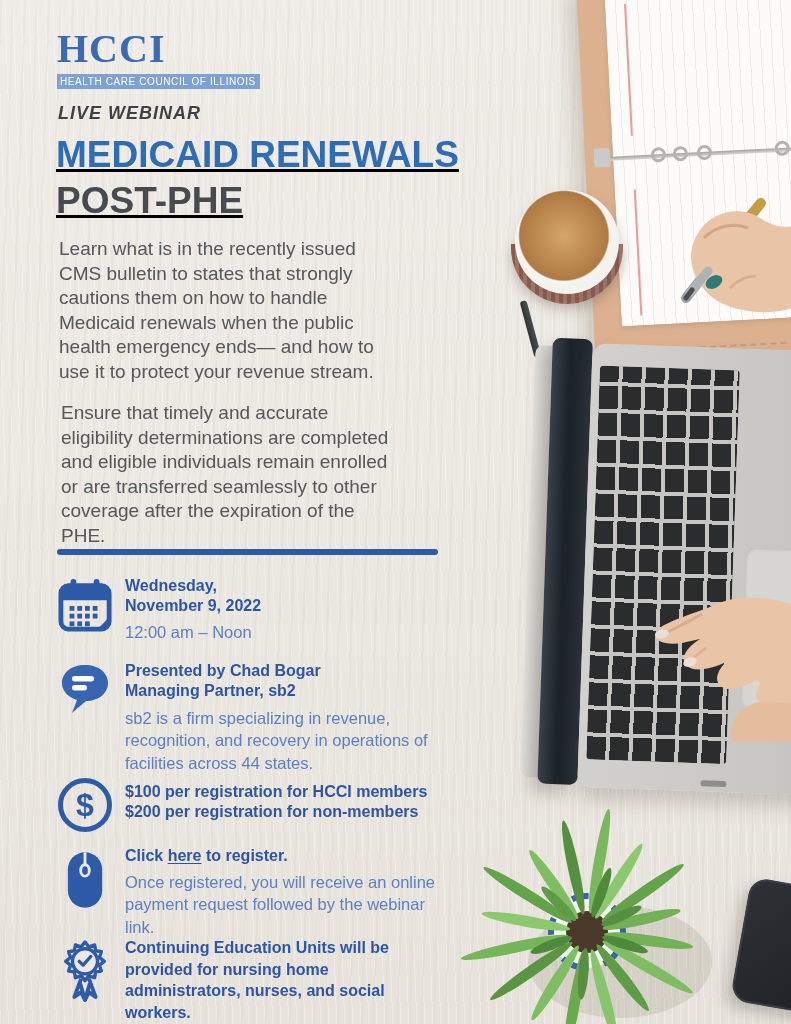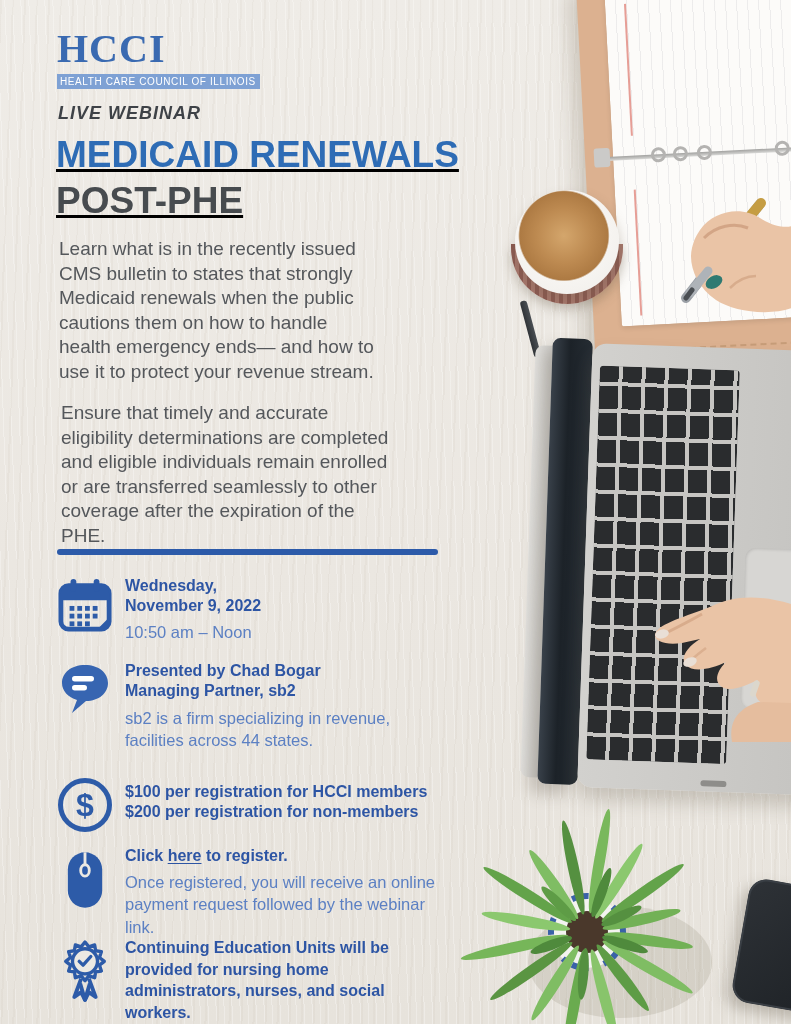--- a/index.html
+++ b/index.html
@@ -178,22 +178,22 @@
   <div class="abs kicker" style="left:58px; top:103px;">LIVE WEBINAR</div>
 
   <div class="abs" style="left:56px; top:132px;text-decoration:underline;">
     <div class="title-line title-blue">MEDICAID RENEWALS</div>
     <div class="title-line title-dark">POST-PHE</div>
   </div>
 
   <div class="abs para" style="left:59px; top:237px;">
     <div>Learn what is in the recently issued</div>
     <div>CMS bulletin to states that strongly</div>
+    <div>cautions them on how to handle</div>
     <div>Medicaid renewals when the public</div>
-    <div>cautions them on how to handle</div>
     <div>health emergency ends— and how to</div>
     <div>use it to protect your revenue stream.</div>
   </div>
 
   <div class="abs para" style="left:61px; top:401px;">
     <div>Ensure that timely and accurate</div>
     <div>eligibility determinations are completed</div>
     <div>and eligible individuals remain enrolled</div>
     <div>or are transferred seamlessly to other</div>
     <div>coverage after the expiration of the</div>
@@ -221,37 +221,38 @@
           <rect x="12" y="46" width="5" height="5"></rect>
             <rect x="20" y="46" width="5" height="5"></rect>
             <rect x="28" y="46" width="5" height="5"></rect>
         </g>
         <path d="M41,54 L53,42 L53,48 q0,6 -6,6 Z" fill="#2d5ba8"></path>
       </svg>
     </div>
     <div class="info-text">
       <div class="h-blue">Wednesday,</div>
       <div class="h-blue">November 9, 2022</div>
-      <div class="b-blue" style="margin-top:5px;">10:50 am – Noon</div>
+      <div class="b-blue" style="margin-top:5px;">12:00 am – Noon</div>
     </div>
   </div>
 
   <div class="info-row" style="top:661px;">
     <div class="info-icon">
       <svg width="52" height="54" viewBox="0 0 52 54">
         <path d="M26,3 C12,3 3,11 3,21 C3,29 9,35 18,38 L13,51 L27,39 C40,39 49,31 49,21 C49,11 40,3 26,3 Z" fill="#3765b1"></path>
         <rect x="13" y="14" width="22" height="5.5" rx="2.75" fill="#ffffff"></rect>
         <rect x="13" y="23" width="15" height="5.5" rx="2.75" fill="#ffffff"></rect>
       </svg>
     </div>
     <div class="info-text">
       <div class="h-blue">Presented by Chad Bogar</div>
       <div class="h-blue">Managing Partner, sb2</div>
       <div class="b-blue" style="margin-top:6px;">
         <div>sb2 is a firm specializing in revenue,</div>
+        <div>recognition, and recovery in operations of</div>
         <div>facilities across 44 states.</div>
       </div>
     </div>
   </div>
 
   <div class="info-row" style="top:776px;">
     <div class="info-icon">
       <svg width="56" height="56" viewBox="0 0 56 56">
         <circle cx="28" cy="28" r="24.5" fill="none" stroke="#2d5ba8" stroke-width="5"></circle>
         <text x="28" y="39" text-anchor="middle" font-family="Liberation Sans, sans-serif" font-weight="bold" font-size="32" fill="#2d5ba8">$</text>

